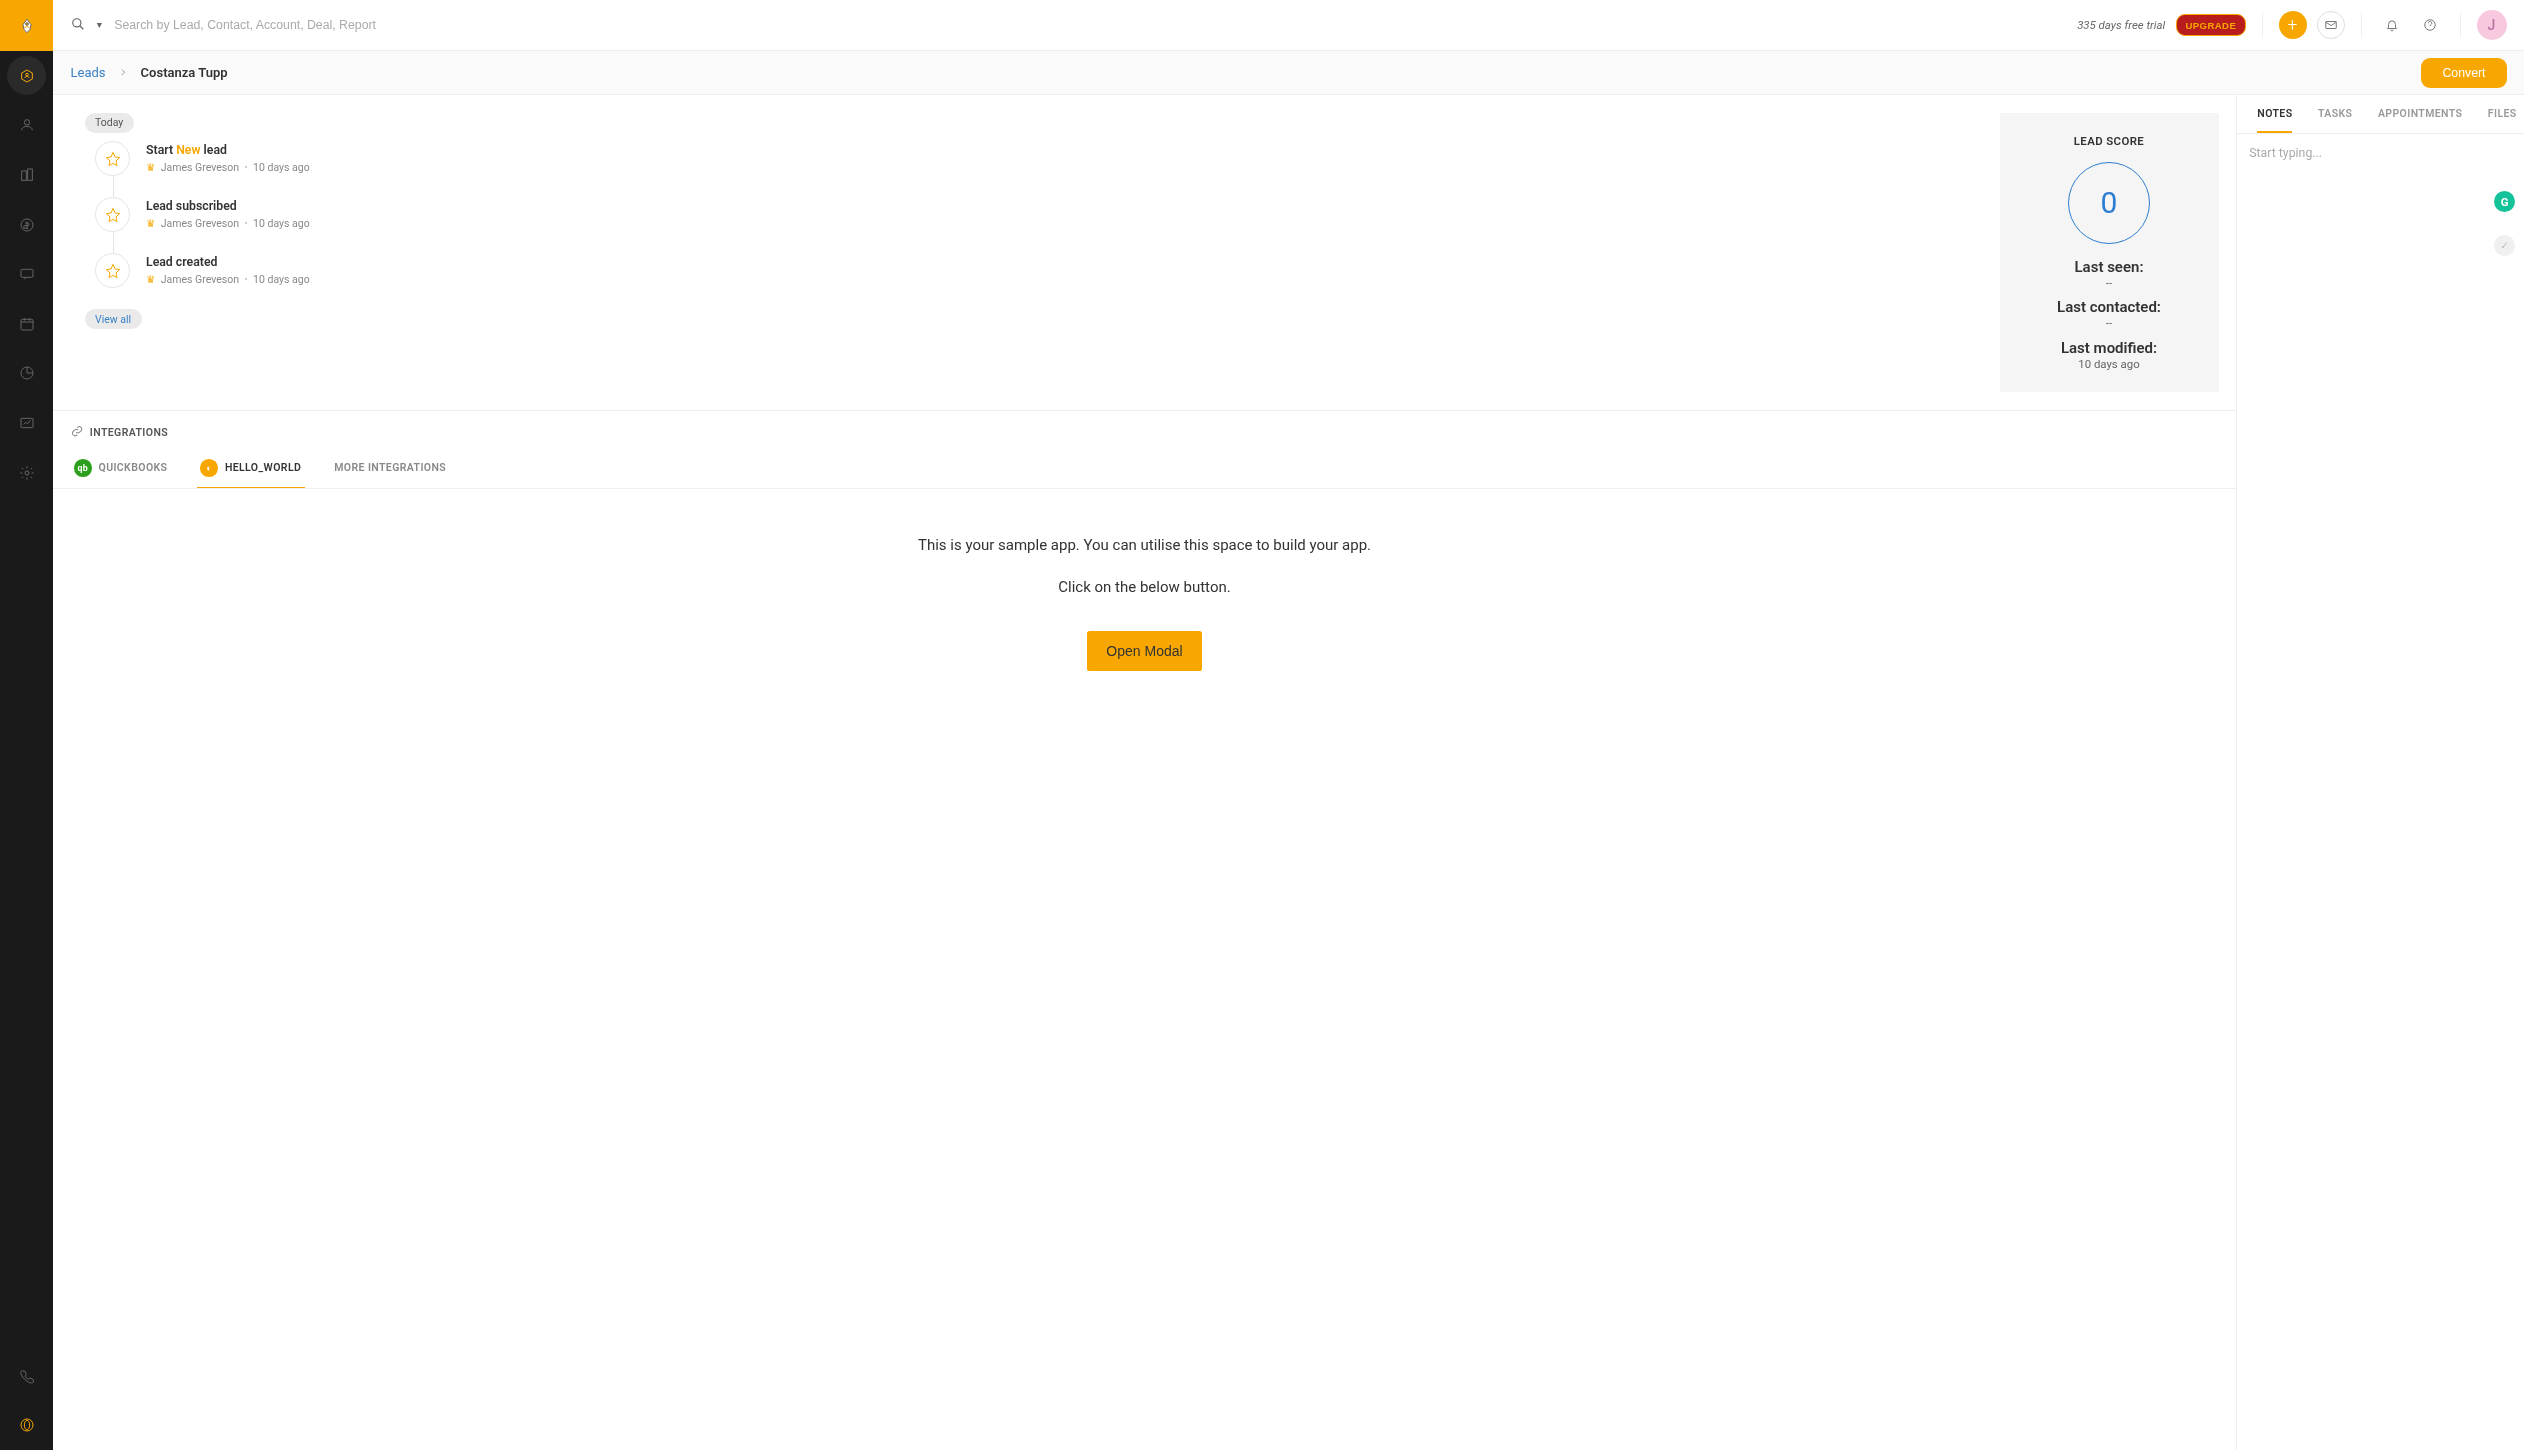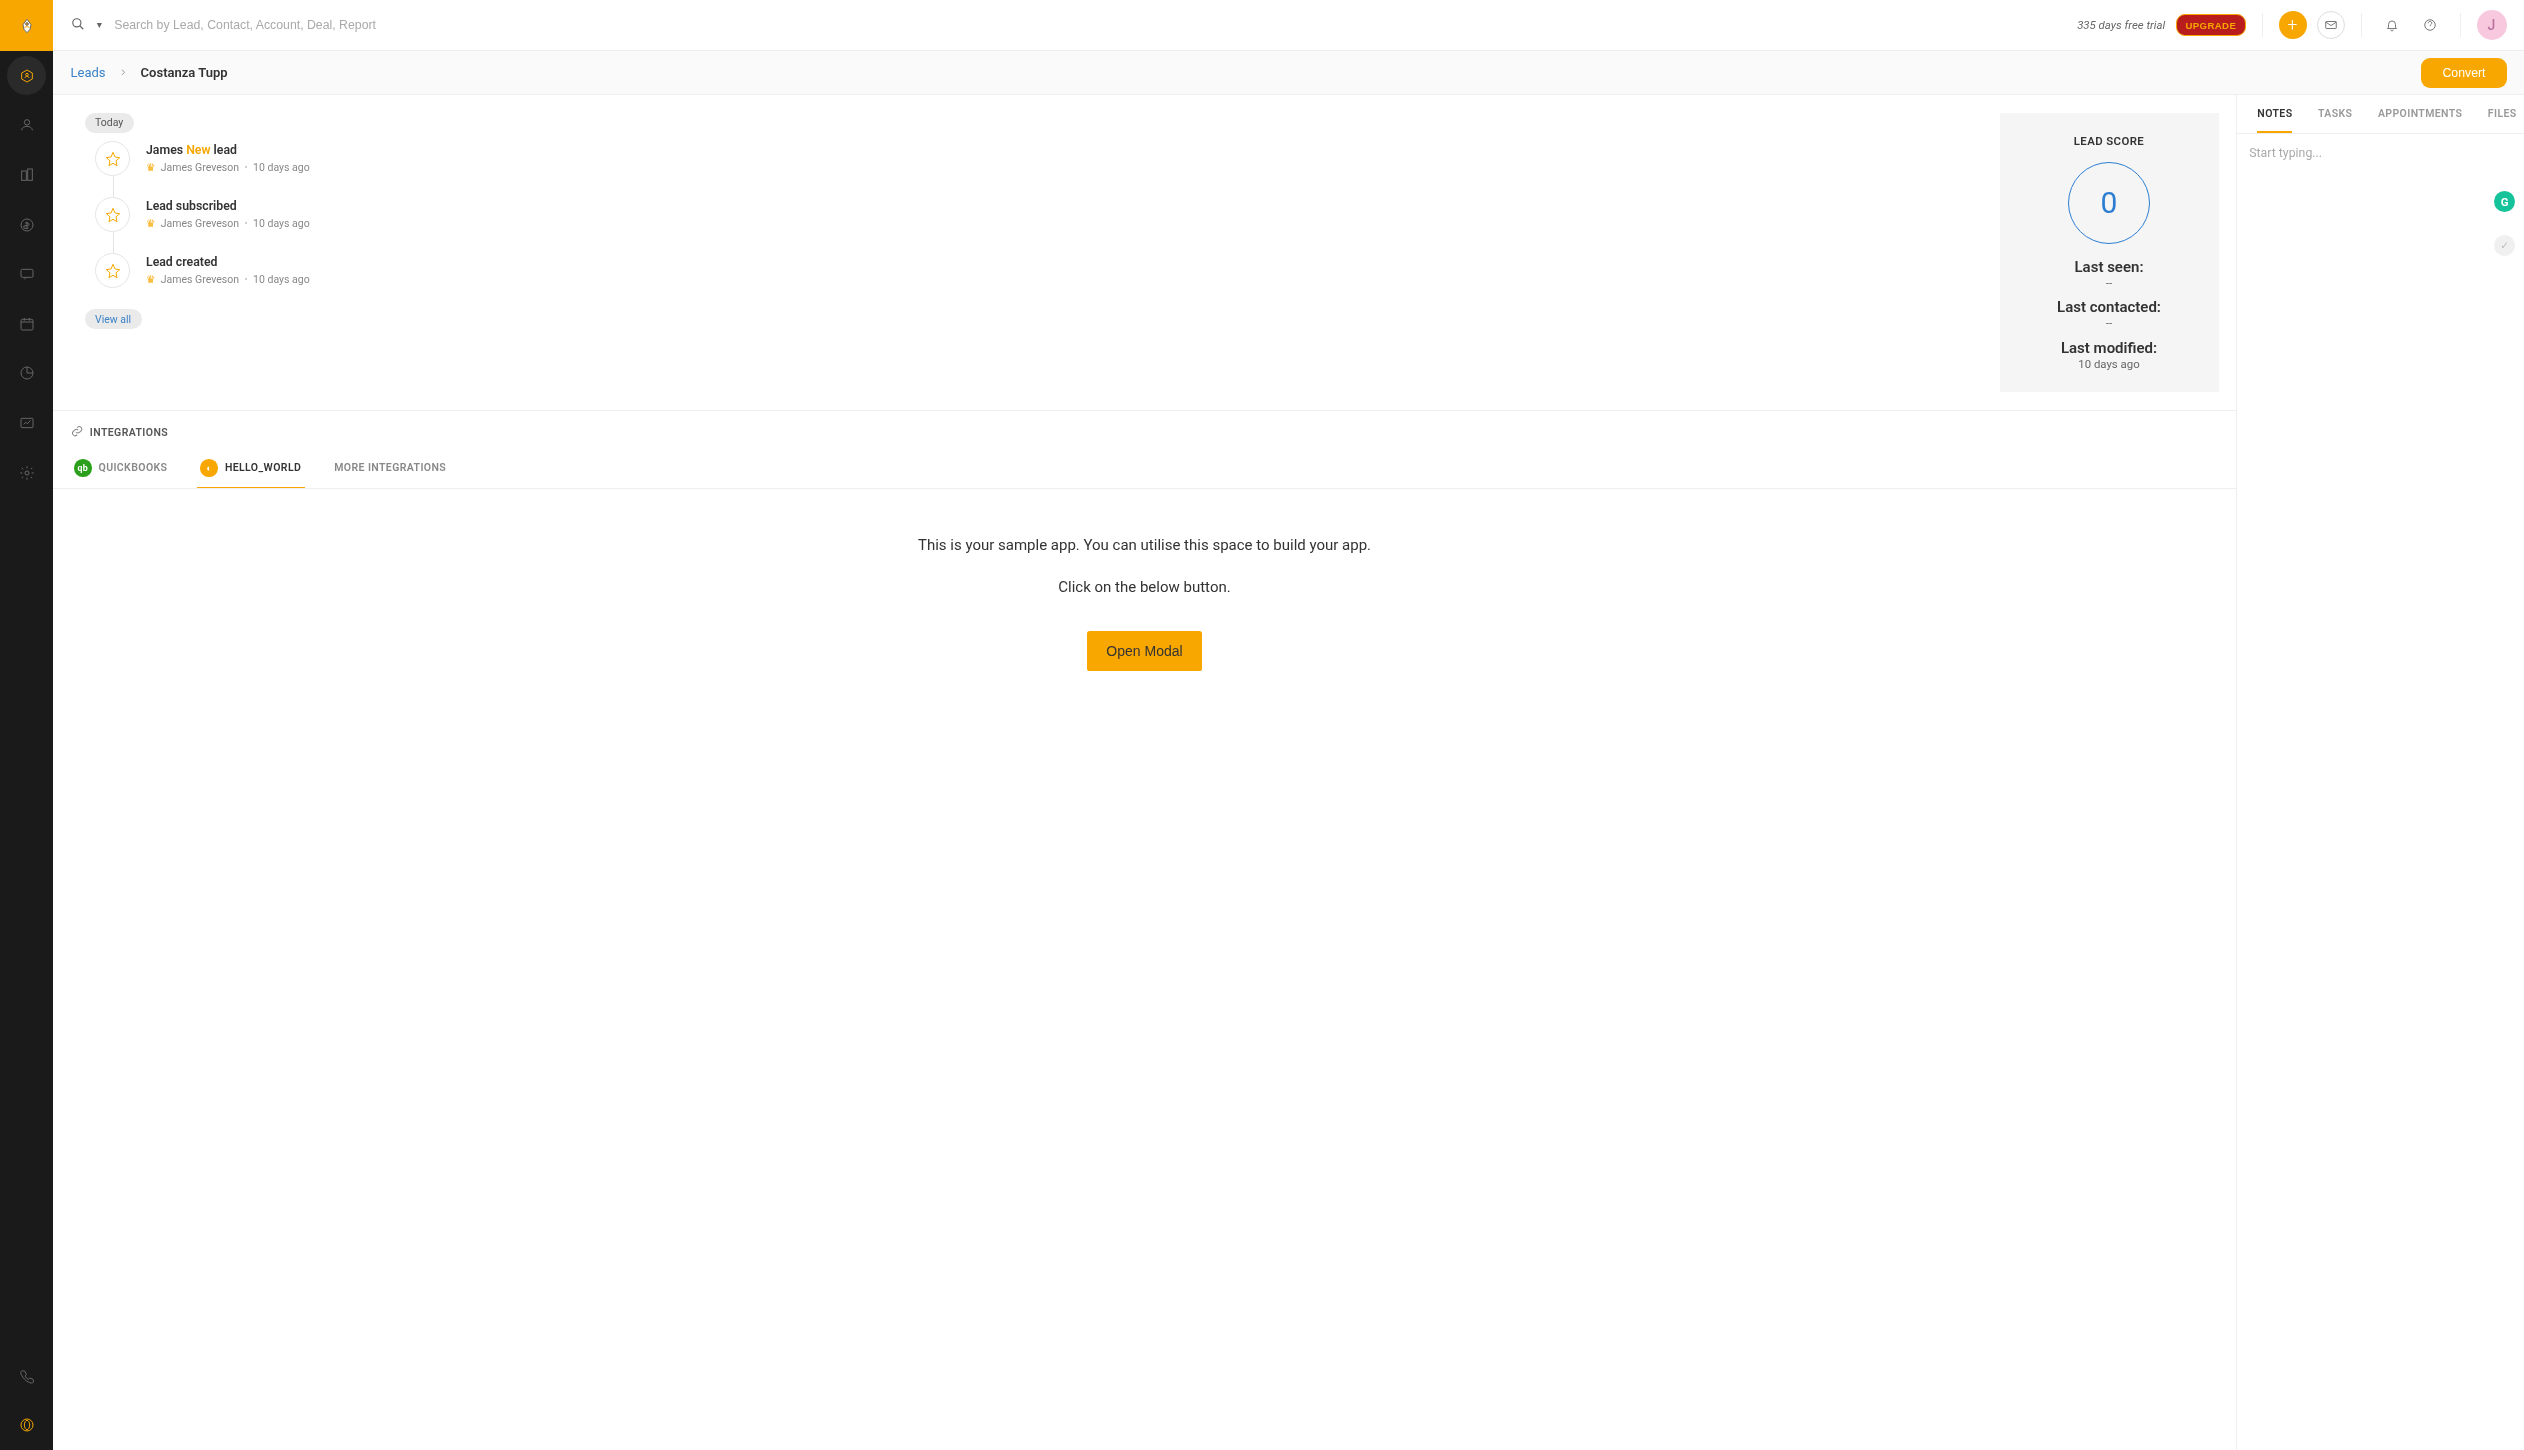--- a/index.html
+++ b/index.html
@@ -232,21 +232,21 @@
             <span class="today-chip">Today</span>
             <div class="timeline">
 
               <div class="timeline-item">
                 <div class="timeline-star">
                     <svg viewBox="0 0 24 24">
                       <path d="M12 2l2.9 6.9L22 10l-5.5 4.8L18 22l-6-3.5L6 22l1.5-7.2L2 10l7.1-1.1L12 2z"></path>
                     </svg>
                   </div>
                 <div class="timeline-body">
-                  <div class="timeline-title"><span>James </span><span class="new-tag">New</span><span> lead</span></div>
+                  <div class="timeline-title"><span>Start </span><span class="new-tag">New</span><span> lead</span></div>
                   <div class="timeline-meta">
                       <span class="crown-icon">♛</span>
                       <span>James Greveson</span>
                       <span class="dot-sep">•</span>
                       <span>10 days ago</span>
                     </div>
                 </div>
               </div>
 
               <div class="timeline-item">

